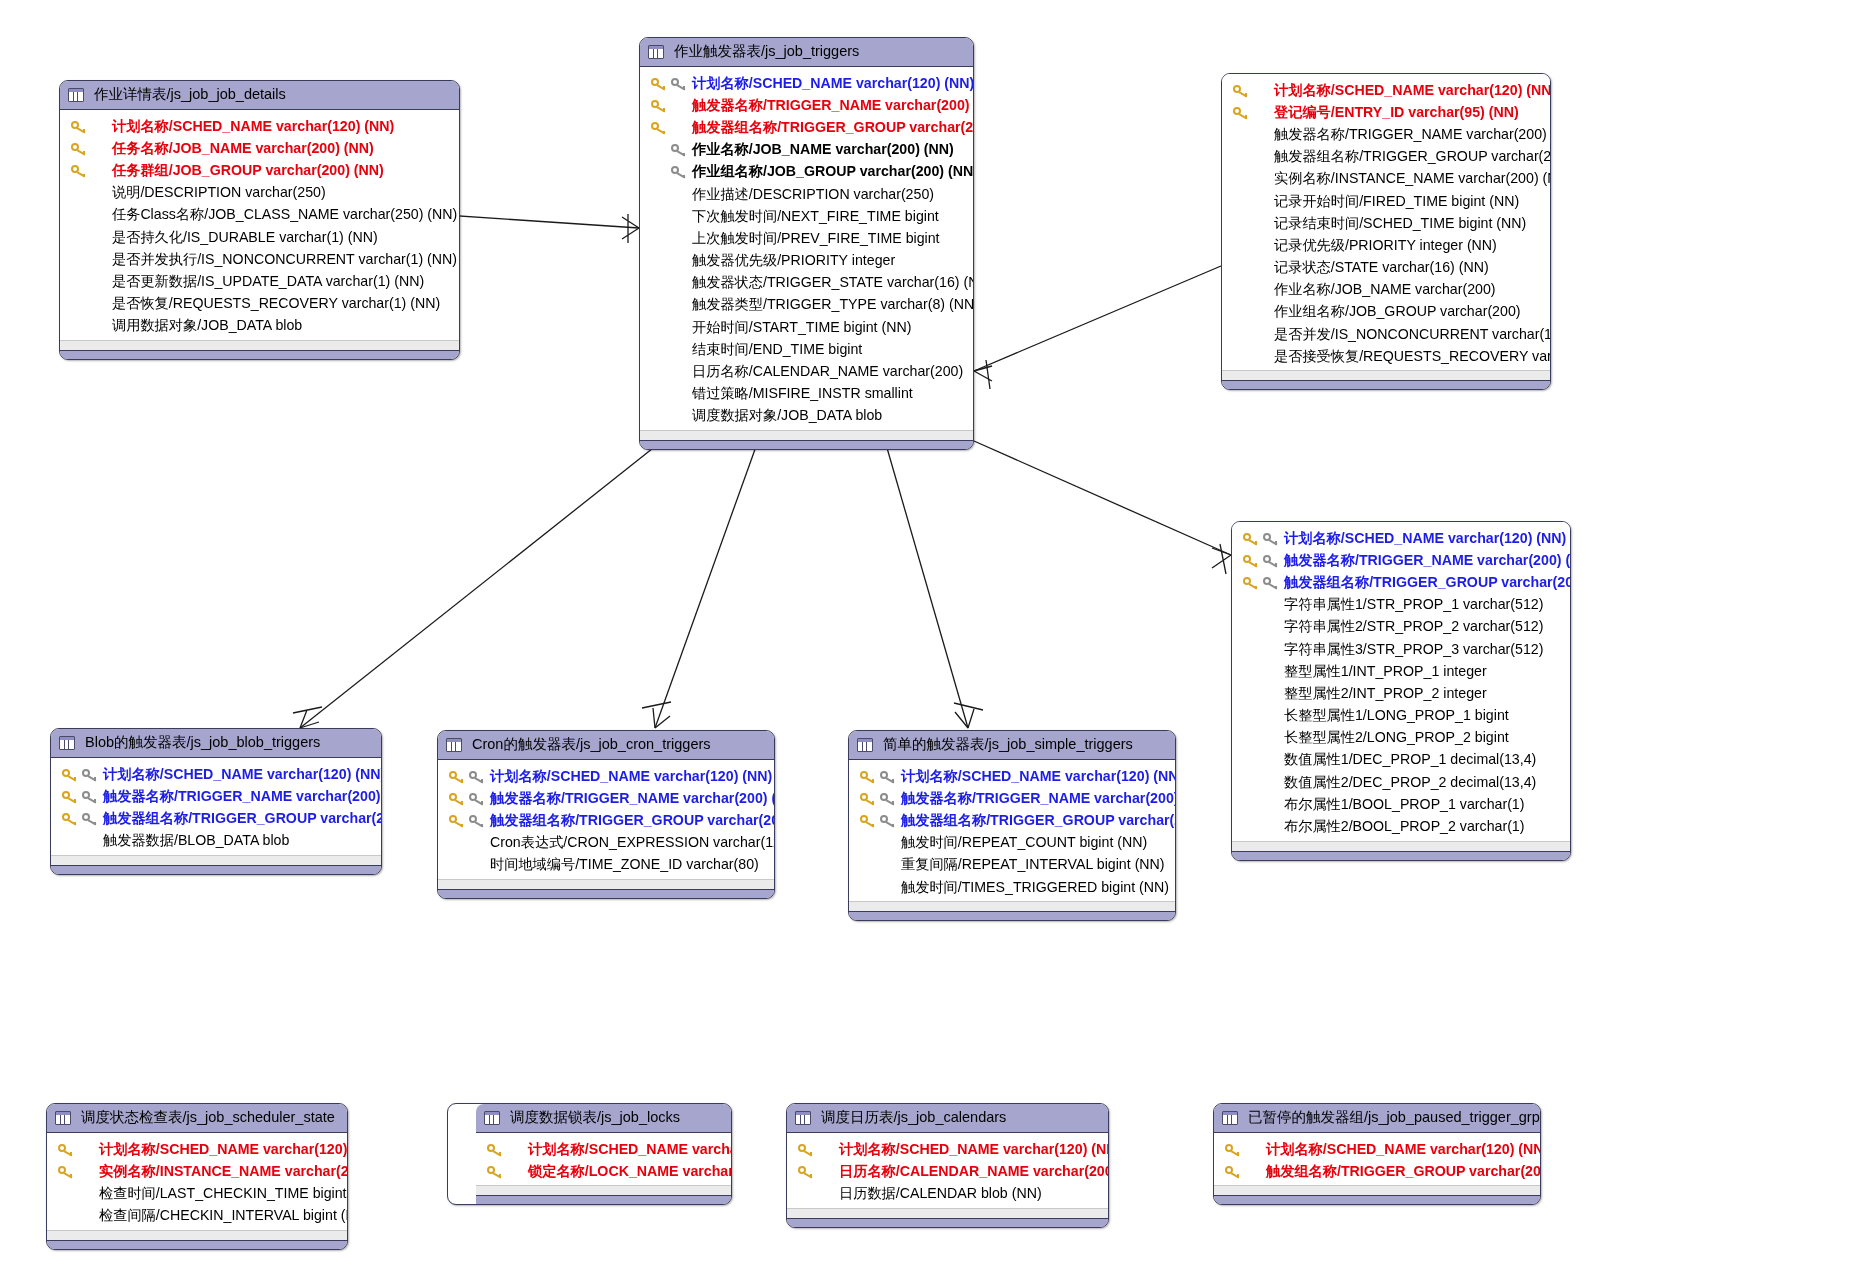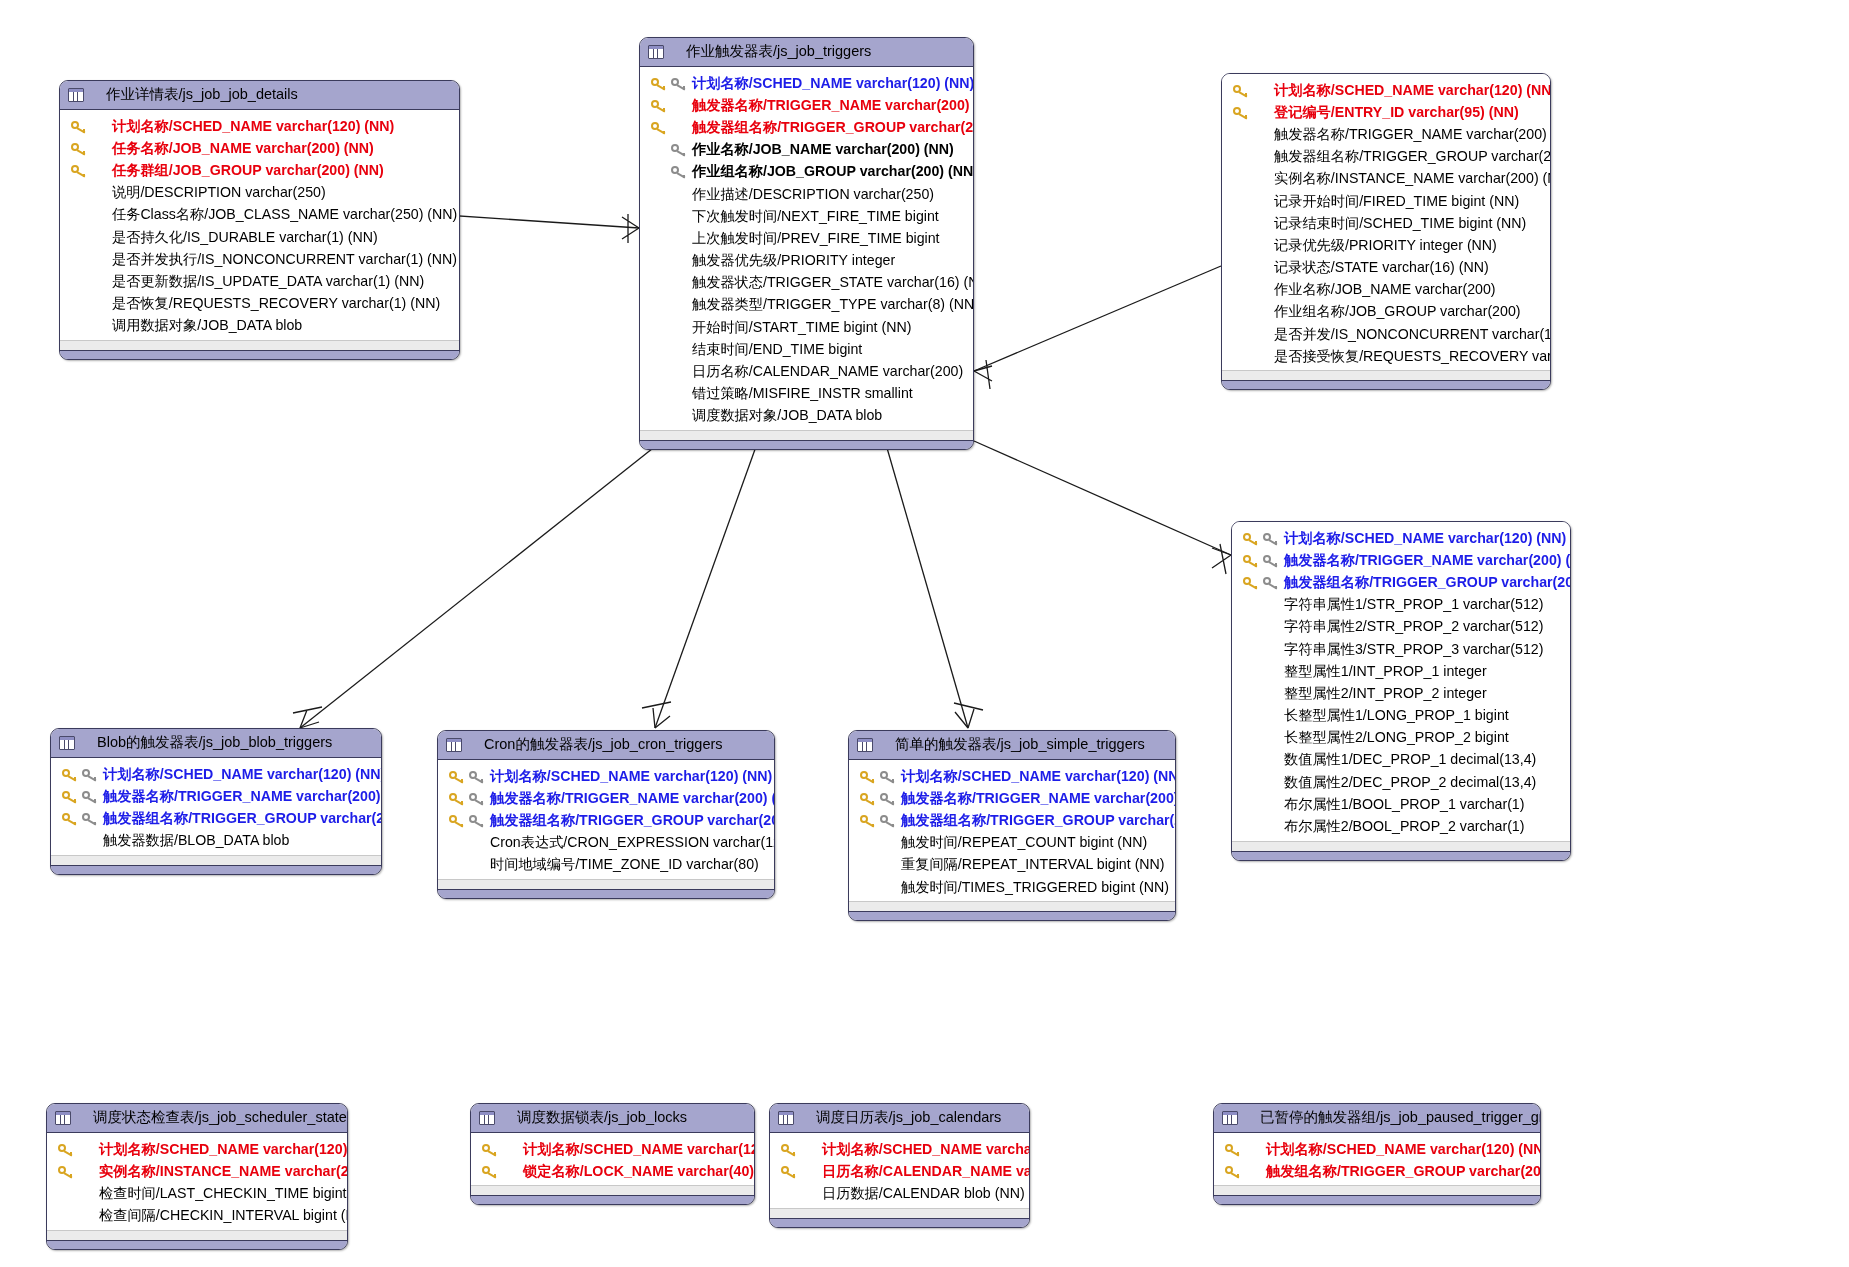--- a/index.html
+++ b/index.html
@@ -5,21 +5,21 @@
   html,body{margin:0;padding:0;background:#ffffff;}
   body{width:1849px;height:1267px;position:relative;overflow:hidden;
        font-family:"Liberation Sans","DejaVu Sans",sans-serif;}
   #canvas{position:absolute;left:0;top:0;width:1849px;height:1267px;}
   svg.links{position:absolute;left:0;top:0;width:1849px;height:1267px;pointer-events:none;}
 
   .entity{position:absolute;background:#ffffff;border:1px solid #3b3b5c;
           border-radius:9px;box-shadow:1px 1px 2px rgba(0,0,0,.30);
           box-sizing:border-box;overflow:hidden;}
   .ehdr{background:#a5a5cd;border-bottom:1px solid #3b3b5c;
-        padding:4px 8px 5px 8px;display:flex;align-items:center;gap:22px;
+        padding:4px 8px 5px 8px;display:flex;align-items:center;gap:10px;
         font-size:14.5px;color:#000;white-space:nowrap;
         border-top-left-radius:8px;border-top-right-radius:8px;}
   .tblicon{width:14px;height:12px;flex:0 0 14px;border:1px solid #4a4a6a;
            background:#ffffff;border-radius:1px;position:relative;}
   .tblicon::before{content:"";position:absolute;left:0;right:0;top:0;height:3px;
                    background:#8e8ec4;}
   .tblicon::after{content:"";position:absolute;left:4px;top:3px;bottom:0;width:1px;
                   background:#4a4a6a;box-shadow:4px 0 0 0 #4a4a6a;}
   .ebody{padding:5px 0 3px 0;background:#fff;}
   .efoot{height:9px;background:#ebebeb;border-top:1px solid #c8c8c8;}
@@ -723,21 +723,21 @@
           </div>
           <div class="frow">
             <span class="keyslot"></span>
             <span class="keyslot"></span>
             <span class="fname c-plain">检查间隔/CHECKIN_INTERVAL bigint (NN)</span>
           </div>
         </div>
         <div class="efoot"></div>
         <div class="efoot2"></div>
       </div>
-      <div class="entity" style="left: 470px; top: 1103px; width: 285px;">
+      <div class="entity" style="left: 447px; top: 1103px; width: 285px; padding-left: 28px;">
         <div class="ehdr">
           <span class="tblicon"></span>
           <span>调度数据锁表/js_job_locks</span>
         </div>
         <div class="ebody">
           <div class="frow">
             <span class="keyslot">
               <span class="key">
                 <span class="bow"></span>
                 <span class="shaft"></span>
@@ -755,21 +755,21 @@
                 <span class="tooth"></span>
               </span>
             </span>
             <span class="keyslot"></span>
             <span class="fname c-pk">锁定名称/LOCK_NAME varchar(40) (NN)</span>
           </div>
         </div>
         <div class="efoot"></div>
         <div class="efoot2"></div>
       </div>
-      <div class="entity" style="left: 769px; top: 1103px; width: 261px;">
+      <div class="entity" style="left: 786px; top: 1103px; width: 323px;">
         <div class="ehdr">
           <span class="tblicon"></span>
           <span>调度日历表/js_job_calendars</span>
         </div>
         <div class="ebody">
           <div class="frow">
             <span class="keyslot">
               <span class="key">
                 <span class="bow"></span>
                 <span class="shaft"></span>

